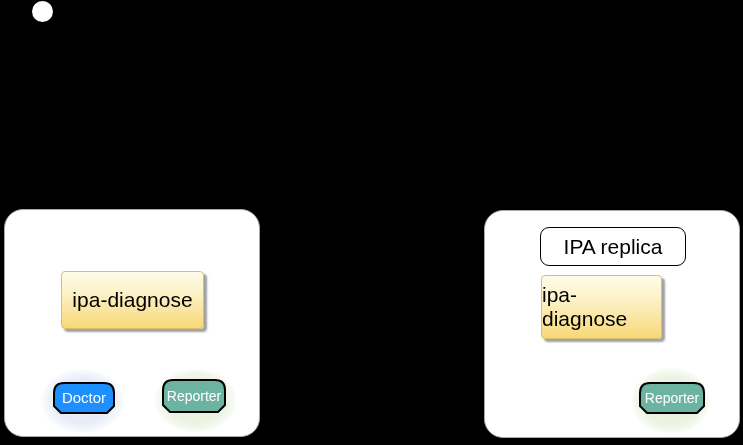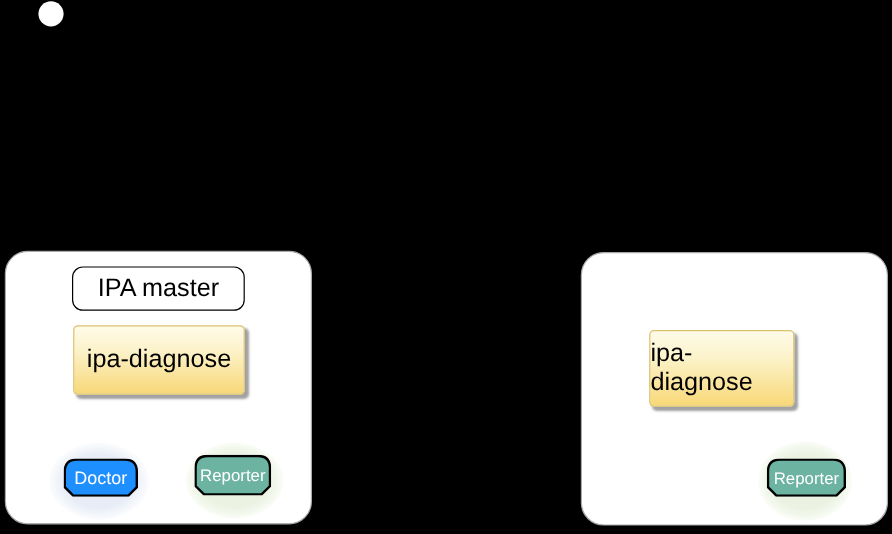--- a/index.html
+++ b/index.html
@@ -70,38 +70,38 @@
     </defs>
     <line x1="204" y1="304" x2="534" y2="304" stroke="#000" stroke-width="1.6" marker-end="url(#arrow)"></line>
     <line x1="540" y1="322" x2="212" y2="322" stroke="#000" stroke-width="1.6" marker-end="url(#arrow)"></line>
     <line x1="76" y1="366" x2="63" y2="334" stroke="#000" stroke-width="1.6" marker-end="url(#arrow)"></line>
     <line x1="95" y1="330" x2="99" y2="361" stroke="#000" stroke-width="1.6" marker-end="url(#arrow)"></line>
     <line x1="184" y1="366" x2="172" y2="335" stroke="#000" stroke-width="1.6" marker-end="url(#arrow)"></line>
     <line x1="685" y1="363" x2="672" y2="342" stroke="#000" stroke-width="1.6" marker-end="url(#arrow)"></line>
   </svg>
 
   <div class="group" id="group-master">
-    <div class="group-label" id="master-label">IPA master</div>
 
     <div class="tool-node" id="master-tool">ipa-diagnose</div>
 
     <div class="halo halo-doctor" id="master-doctor-halo"></div>
     <svg class="agent" id="master-doctor-shape" width="62" height="32" viewBox="0 0 62 32">
       <path d="M1,11 Q1,1 11,1 L51,1 Q61,1 61,11 L61,24 L54,31 L8,31 L1,24 Z" fill="#1e8fff" stroke="#000" stroke-width="2"></path>
       <text x="31" y="21" text-anchor="middle" font-size="15">Doctor</text>
     </svg>
 
     <div class="halo halo-reporter" id="master-reporter-halo"></div>
     <svg class="agent" id="master-reporter-shape" width="64" height="34" viewBox="0 0 64 34">
       <path d="M1,11 Q1,1 11,1 L53,1 Q63,1 63,11 L63,26 L56,33 L8,33 L1,26 Z" fill="#6db3a2" stroke="#000" stroke-width="2"></path>
       <text x="32" y="22" text-anchor="middle" font-size="14">Reporter</text>
     </svg>
   </div>
 
   <div class="group" id="group-replica">
+    <div class="group-label" id="replica-label">IPA replica</div>
 
     <div class="tool-node" id="replica-tool">ipa-diagnose</div>
 
     <div class="halo halo-reporter" id="replica-reporter-halo"></div>
     <svg class="agent" id="replica-reporter-shape" width="66" height="32" viewBox="0 0 66 32">
       <path d="M1,11 Q1,1 11,1 L55,1 Q65,1 65,11 L65,24 L58,31 L8,31 L1,24 Z" fill="#6db3a2" stroke="#000" stroke-width="2"></path>
       <text x="33" y="21" text-anchor="middle" font-size="14">Reporter</text>
     </svg>
   </div>
 

